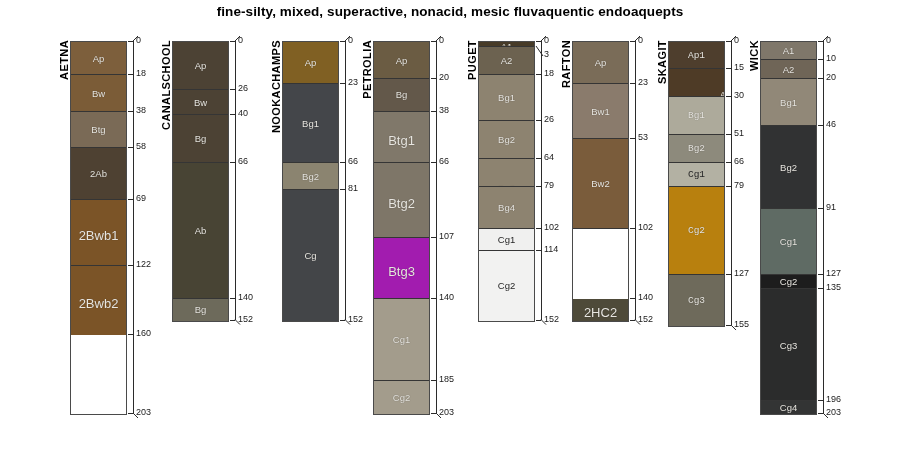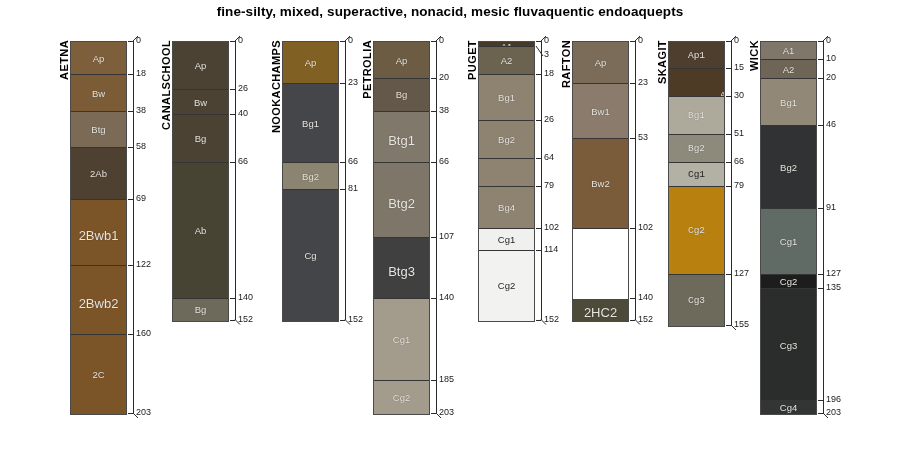--- a/index.html
+++ b/index.html
@@ -125,23 +125,20 @@
             <div class="horizon-name" style="top: 13.5751px;">Btg</div>
           </div>
           <div class="horizon" style="top: 106.286px; height: 51.3103px; background: rgb(78, 65, 50);">
             <div class="horizon-name" style="top: 20.9052px;">2Ab</div>
           </div>
           <div class="horizon" style="top: 157.596px; height: 65.9704px; background: rgb(123, 84, 39);">
             <div class="horizon-name small" style="top: 29.3852px;">2Bwb1</div>
           </div>
           <div class="horizon" style="top: 223.567px; height: 69.6355px; background: rgb(123, 84, 39);">
             <div class="horizon-name small" style="top: 31.2177px;">2Bwb2</div>
-          </div>
-          <div class="horizon" style="top: 293.202px; height: 78.798px; background: rgb(123, 84, 39); border-bottom: none;">
-            <div class="horizon-name" style="top: 34.649px;">2C</div>
           </div>
         </div>
         <div class="axis" style="left: 123px; top: 41px; height: 372px;"></div>
         <div class="tick" style="left: 118px; top: 41px;"></div>
         <div class="tick-label" style="left: 126px; top: 36px;">0</div>
         <div class="tick" style="left: 118px; top: 73.9852px;"></div>
         <div class="tick-label" style="left: 126px; top: 68.9852px;">18</div>
         <div class="tick" style="left: 118px; top: 110.635px;"></div>
         <div class="tick-label" style="left: 126px; top: 105.635px;">38</div>
         <div class="tick" style="left: 118px; top: 147.286px;"></div>
@@ -236,21 +233,21 @@
           </div>
           <div class="horizon" style="top: 36.6502px; height: 32.9852px; background: rgb(99, 88, 74);">
             <div class="horizon-name" style="top: 11.7426px;">Bg</div>
           </div>
           <div class="horizon" style="top: 69.6355px; height: 51.3103px; background: rgb(128, 120, 106);">
             <div class="horizon-name small" style="top: 22.0552px;">Btg1</div>
           </div>
           <div class="horizon" style="top: 120.946px; height: 75.133px; background: rgb(126, 118, 104);">
             <div class="horizon-name small" style="top: 33.9665px;">Btg2</div>
           </div>
-          <div class="horizon" style="top: 196.079px; height: 60.4729px; background: #404040;">
+          <div class="horizon" style="top: 196.079px; height: 60.4729px; background: #a21caf;">
             <div class="horizon-name small" style="top: 26.6365px;">Btg3</div>
           </div>
           <div class="horizon" style="top: 256.552px; height: 82.4631px; background: rgb(163, 156, 140);">
             <div class="horizon-name" style="top: 36.4815px;">Cg1</div>
           </div>
           <div class="horizon" style="top: 339.015px; height: 32.9852px; background: rgb(163, 156, 140); border-bottom: none;">
             <div class="horizon-name" style="top: 11.7426px;">Cg2</div>
           </div>
         </div>
         <div class="axis" style="left: 123px; top: 41px; height: 372px;"></div>

